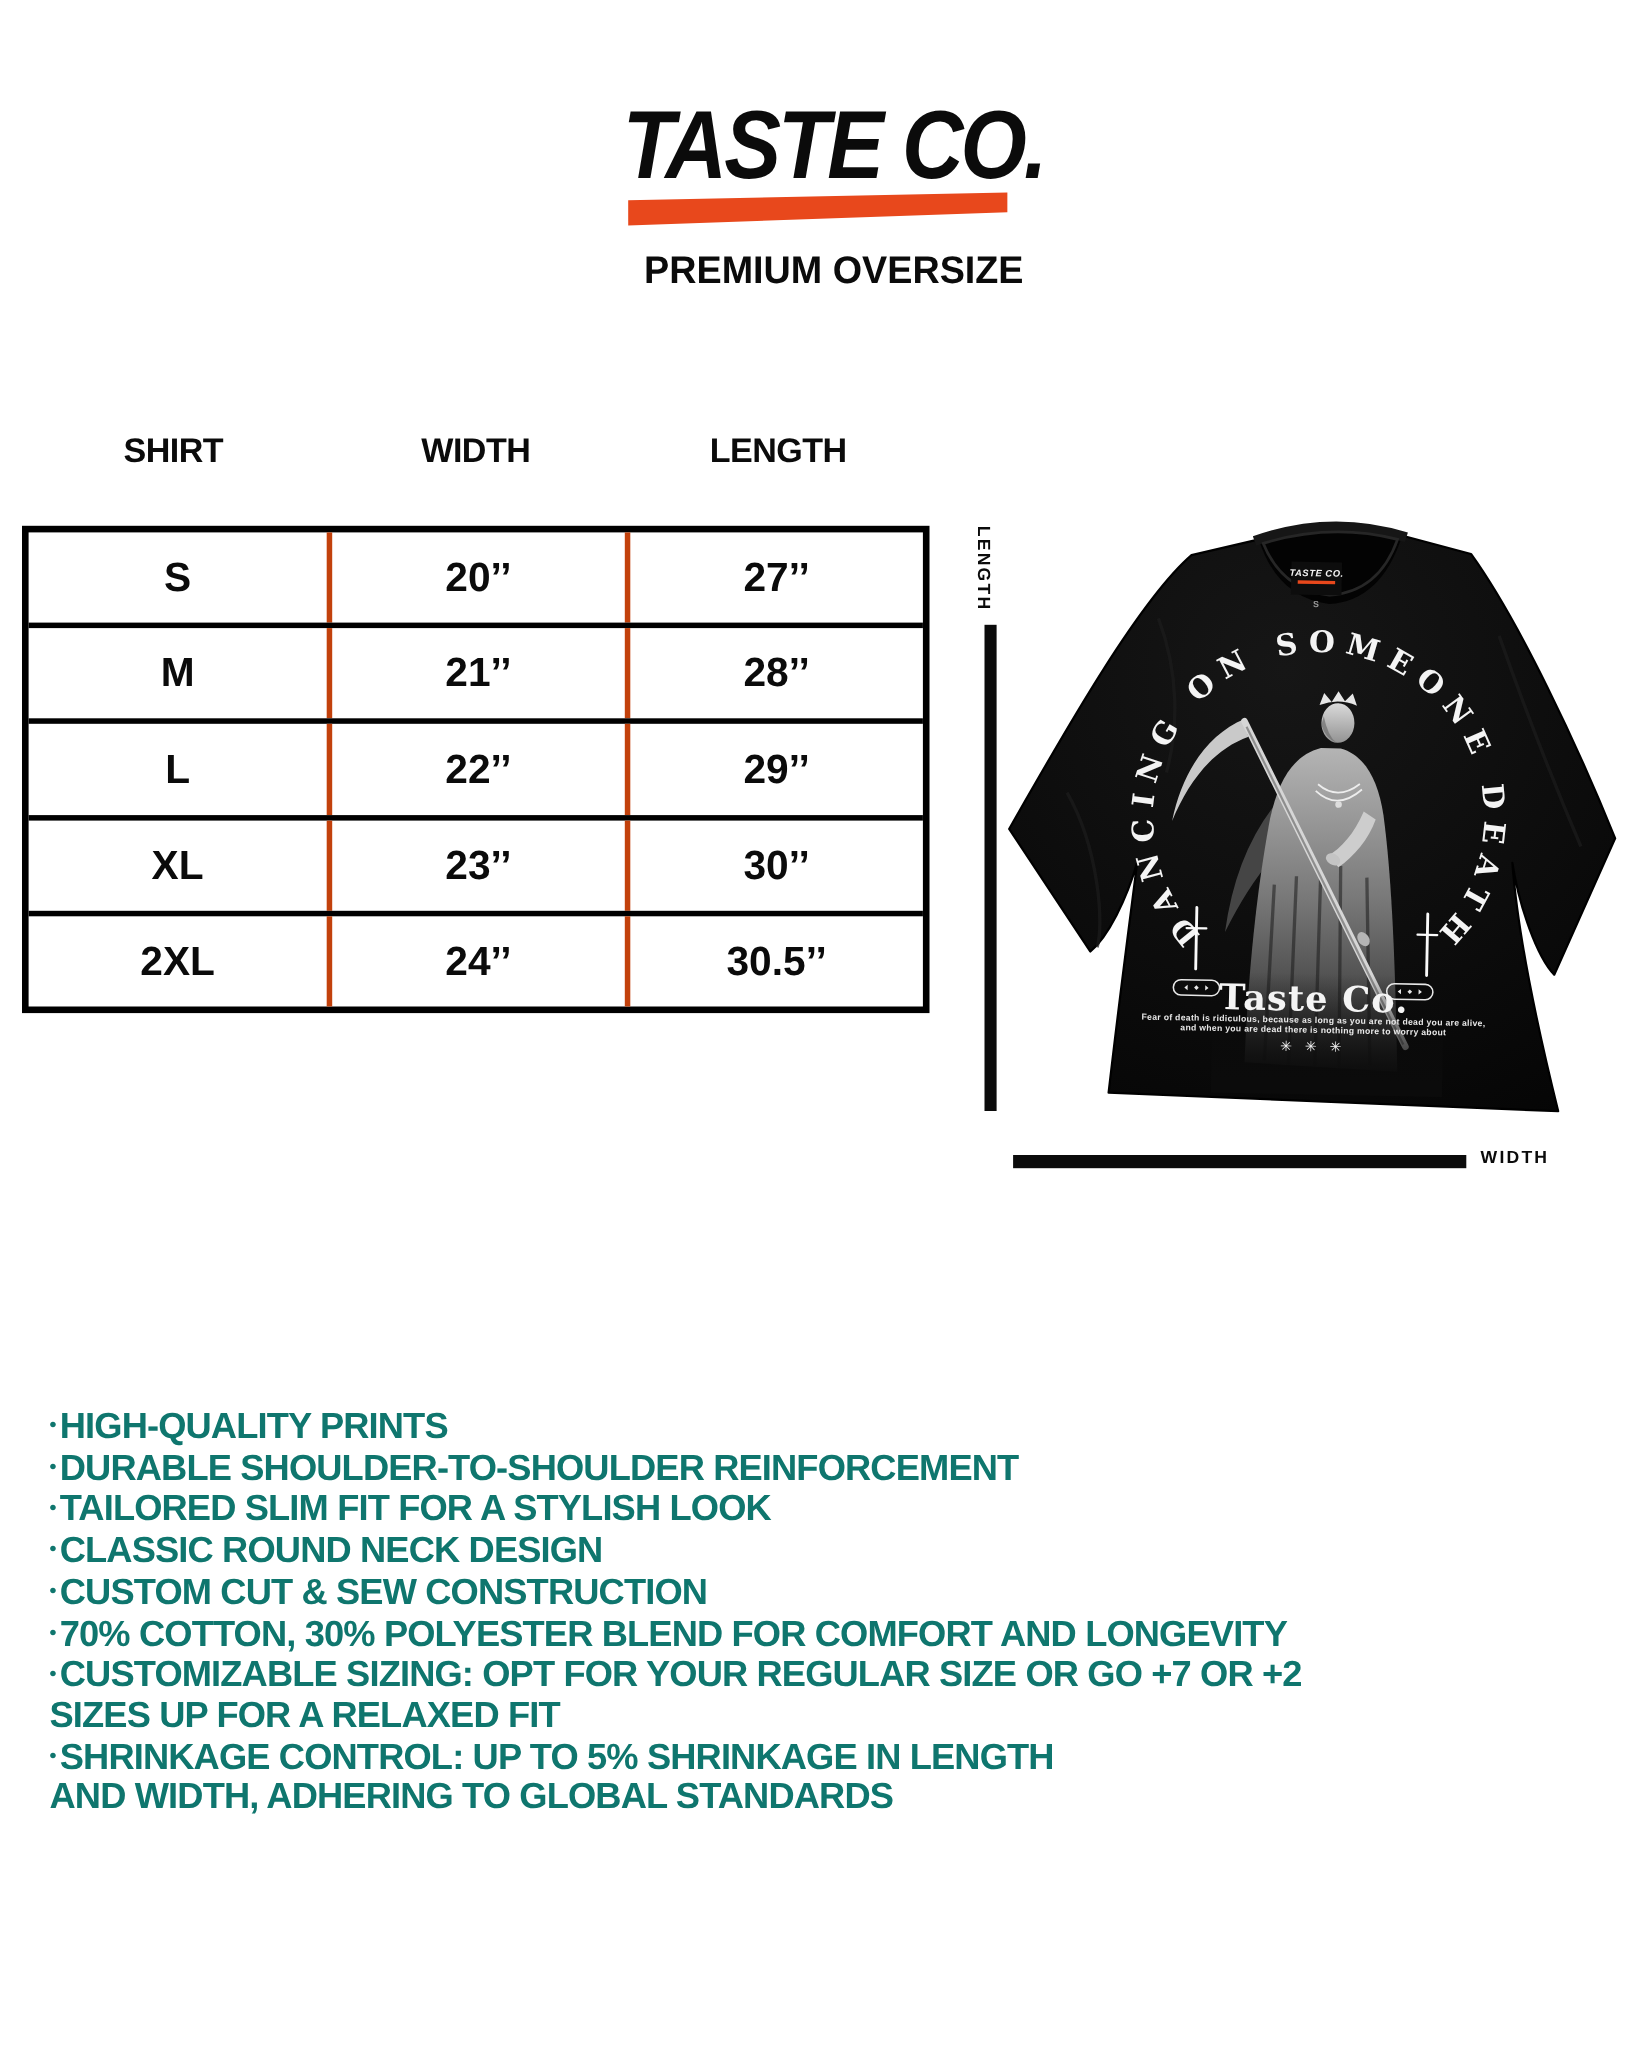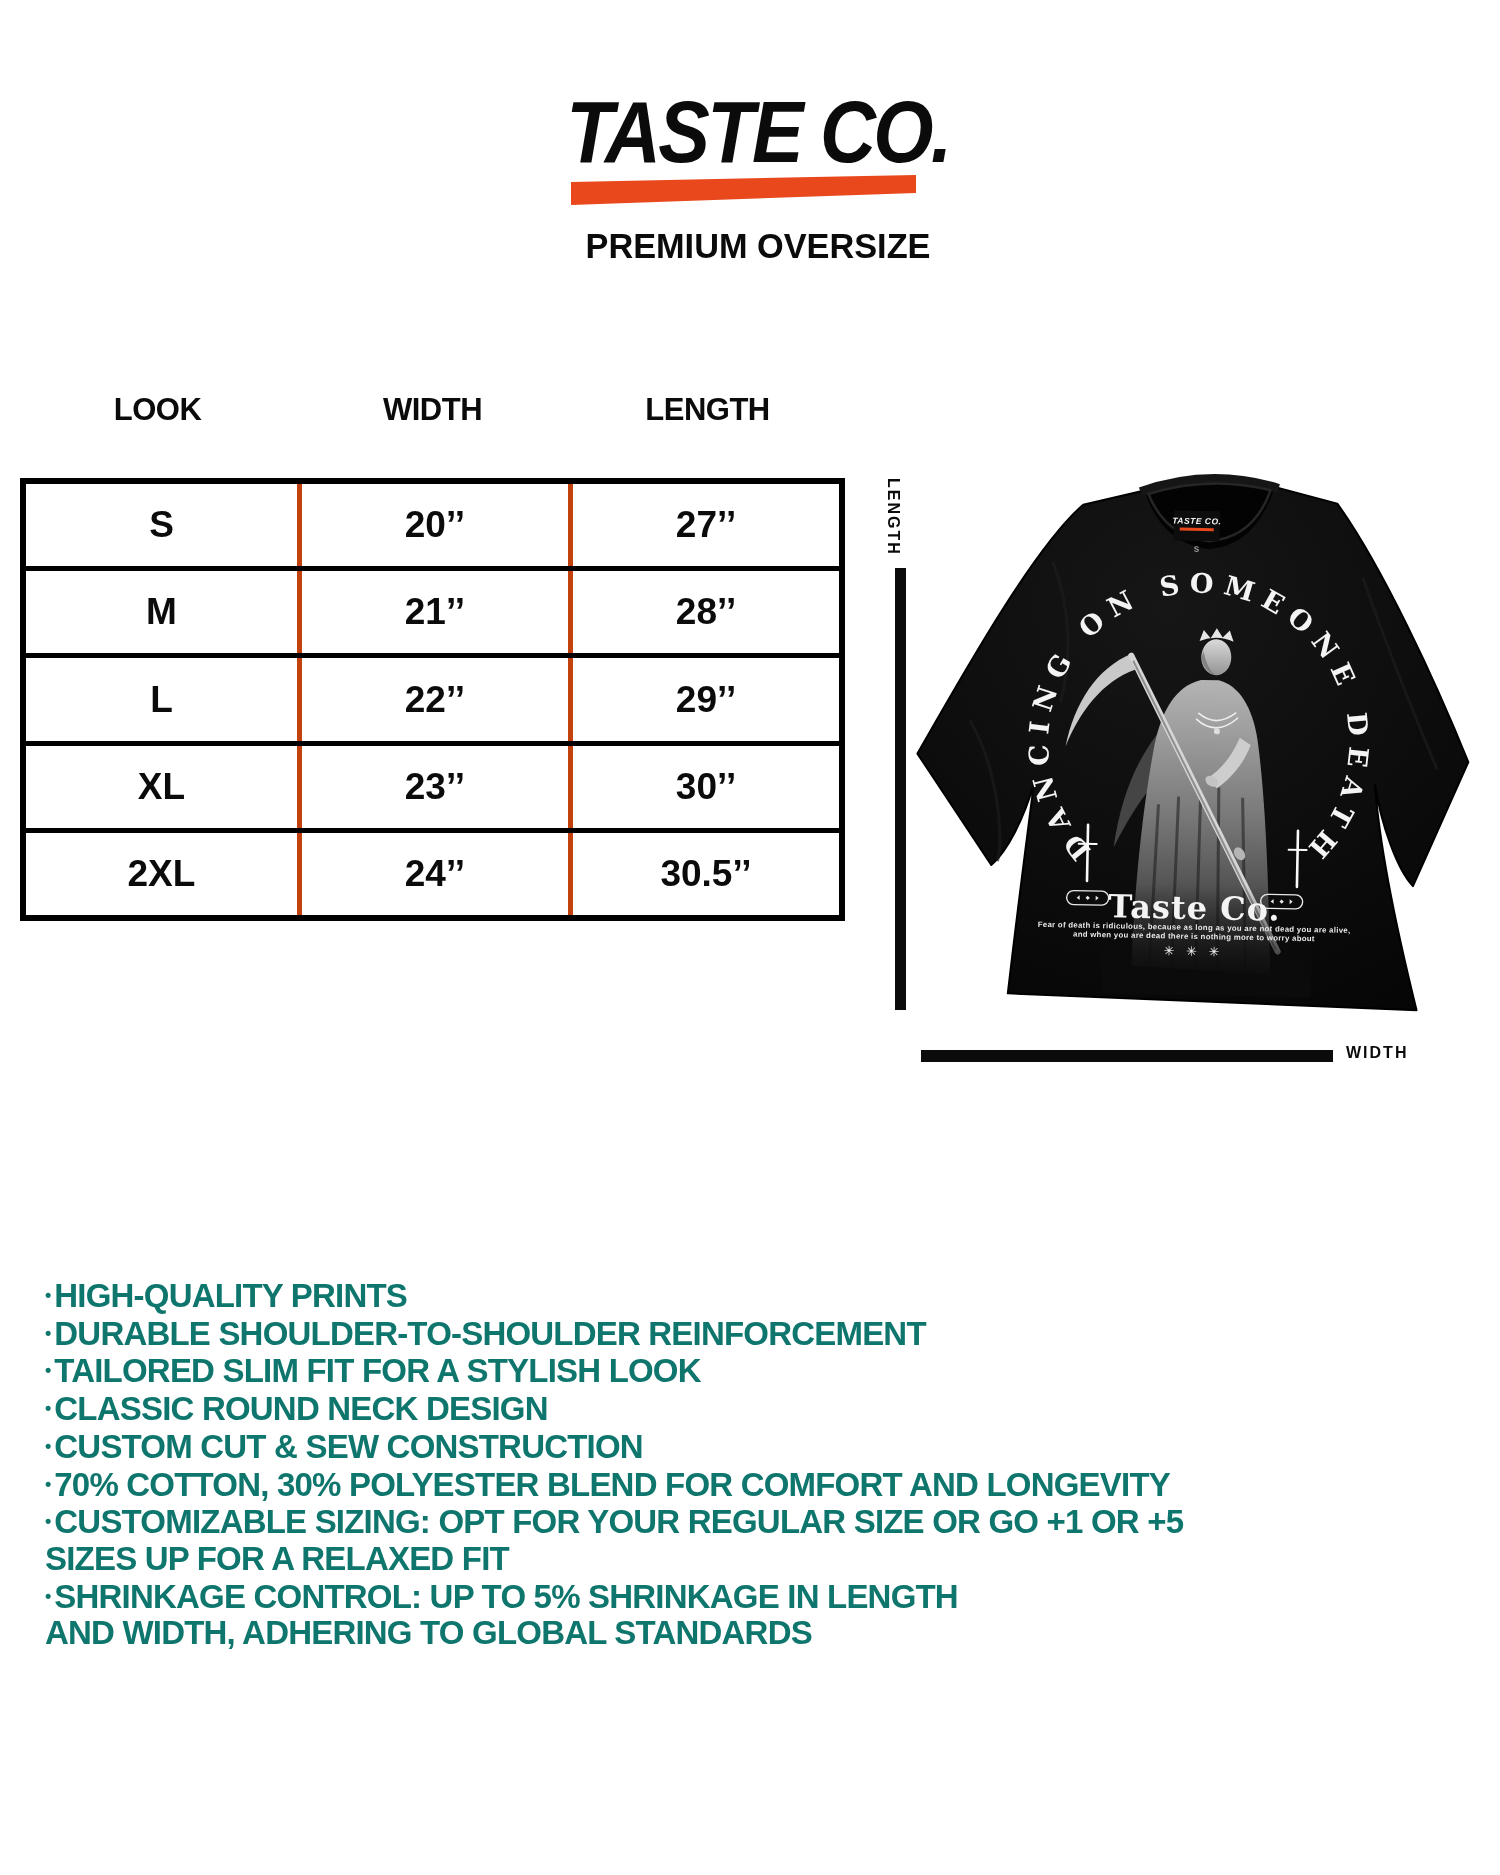--- a/index.html
+++ b/index.html
@@ -45,21 +45,21 @@
     <span class="logo-text">TASTE CO.</span>
   </div>
   <svg class="swoosh" width="345" height="34" viewBox="0 0 345 34">
     <polygon points="0,9 345,2 345,20 0,32" fill="var(--accent,#E8481C)"></polygon>
   </svg>
   <div class="tagline-wrap">
     <span class="tagline">PREMIUM OVERSIZE</span>
   </div>
 
   <div class="chart-headers">
-    <span>LOOK</span>
+    <span>SHIRT</span>
     <span>WIDTH</span>
     <span>LENGTH</span>
   </div>
 
   <div class="size-table">
       <div class="t-row">
         <div class="t-cell">S</div>
         <div class="t-cell">20’’</div>
         <div class="t-cell">27’’</div>
       </div>
@@ -200,19 +200,19 @@
     </g>
   </svg>
 
   <ul class="features">
       <li><span class="bullet">•</span><span>HIGH-QUALITY PRINTS</span></li>
       <li><span class="bullet">•</span><span>DURABLE SHOULDER-TO-SHOULDER REINFORCEMENT</span></li>
       <li><span class="bullet">•</span><span>TAILORED SLIM FIT FOR A STYLISH LOOK</span></li>
       <li><span class="bullet">•</span><span>CLASSIC ROUND NECK DESIGN</span></li>
       <li><span class="bullet">•</span><span>CUSTOM CUT &amp; SEW CONSTRUCTION</span></li>
       <li><span class="bullet">•</span><span>70% COTTON, 30% POLYESTER BLEND FOR COMFORT AND LONGEVITY</span></li>
-      <li><span class="bullet">•</span><span>CUSTOMIZABLE SIZING: OPT FOR YOUR REGULAR SIZE OR GO +1 OR +5</span></li>
+      <li><span class="bullet">•</span><span>CUSTOMIZABLE SIZING: OPT FOR YOUR REGULAR SIZE OR GO +7 OR +2</span></li>
       <li><span>SIZES UP FOR A RELAXED FIT</span></li>
       <li><span class="bullet">•</span><span>SHRINKAGE CONTROL: UP TO 5% SHRINKAGE IN LENGTH</span></li>
       <li><span>AND WIDTH, ADHERING TO GLOBAL STANDARDS</span></li>
     </ul>
 
 </div>
 
 </body></html>

